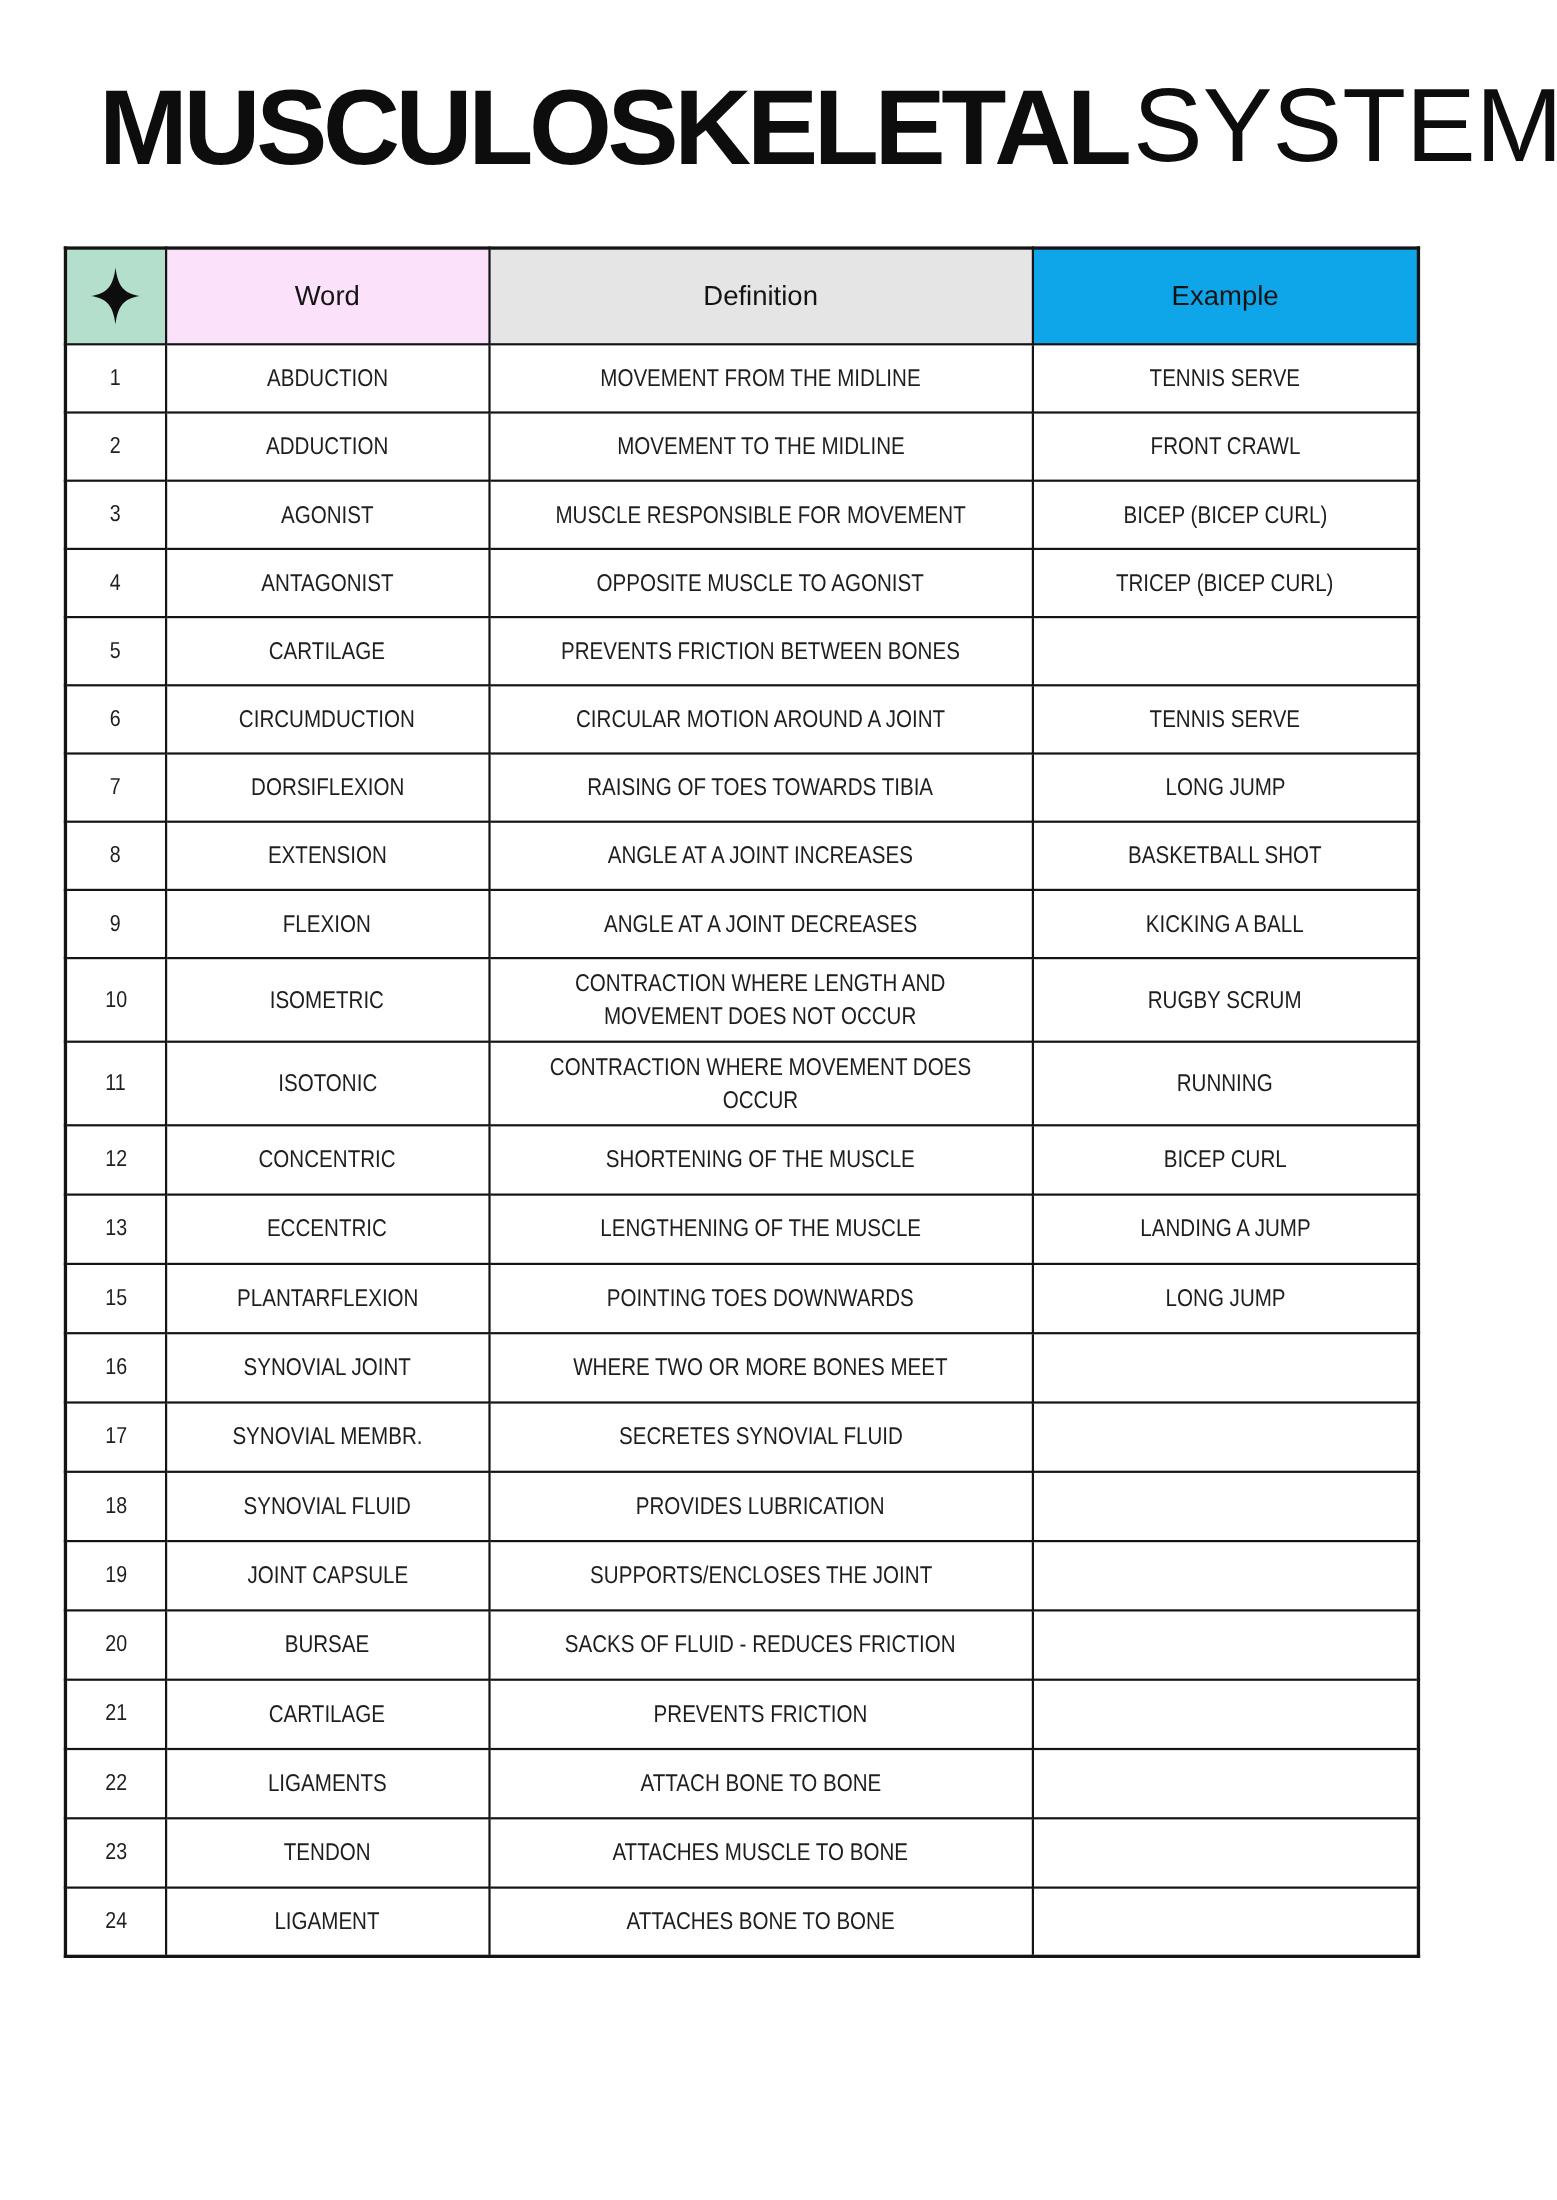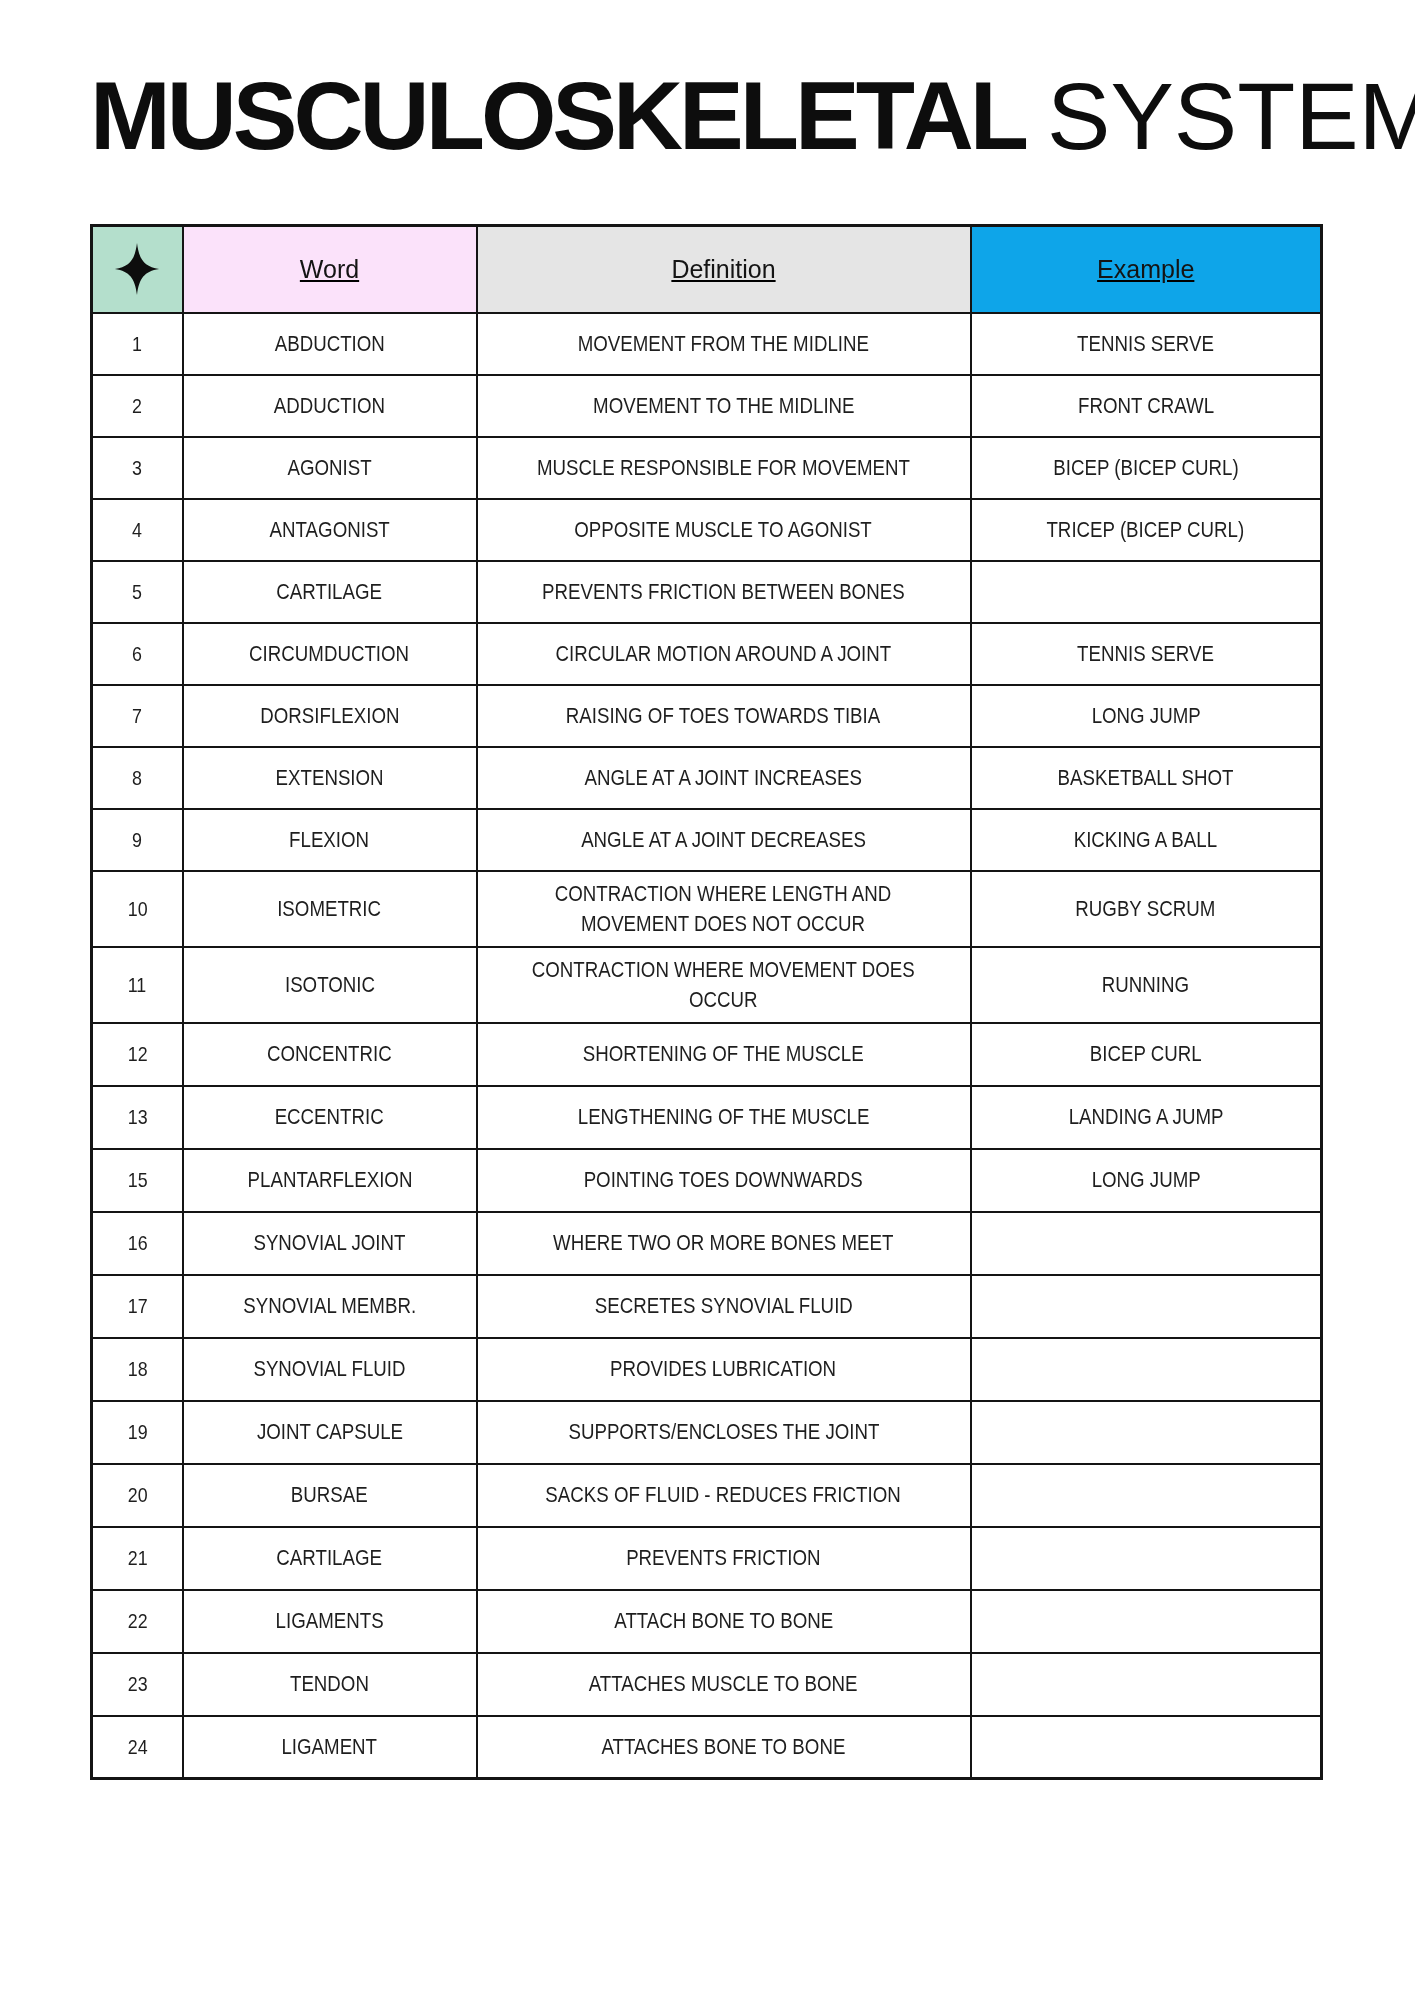--- a/index.html
+++ b/index.html
@@ -5,38 +5,37 @@
   * { margin: 0; padding: 0; box-sizing: border-box; }
   html, body {
     width: 1415px; height: 2000px;
     background: #ffffff;
     font-family: "Liberation Sans", "DejaVu Sans", sans-serif;
   }
   .page { position: relative; width: 1415px; height: 2000px; overflow: hidden; }
 
   
   .title-row {
-    display: flex; align-items: center; gap: 22px;
+    display: flex; align-items: flex-start; gap: 5px;
     margin: 60px 0 0 90px; white-space: nowrap; color: #0d0d0d;
   }
   .title-bold {
     font-size: 97px; font-weight: 800; letter-spacing: -4px;
     display: inline-block;
   }
   .title-light {
     font-size: 95px; font-weight: 400; letter-spacing: 0px;
     display: inline-block;
   }
 
   
   table.vocab {
     border-collapse: collapse; table-layout: fixed;
-    width: 1230px; margin: 52px 0 0 90px;
+    width: 1230px; margin: 52px 0 0 58px;
     border: 3px solid #141414;
-    text-decoration: underline;
   }
   col.c1 { width: 91px; }
   col.c2 { width: 294px; }
   col.c3 { width: 494px; }
   col.c4 { width: 351px; }
   th, td {
     border: 2.5px solid #141414;
     text-align: center; vertical-align: middle;
     padding: 4px 10px;
     background: #ffffff;

